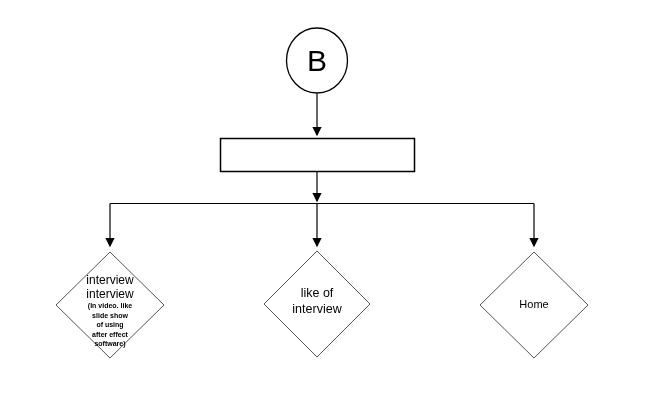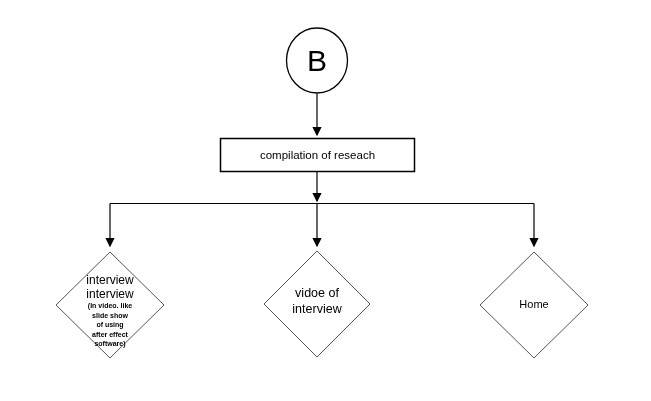--- a/index.html
+++ b/index.html
@@ -82,35 +82,34 @@
     <line x1="534" y1="203.5" x2="534" y2="246" stroke="#000000" stroke-width="1.2" marker-end="url(#arw)"></line>
 
     <polygon points="110,252 164,305 110,358 56,305" fill="#ffffff" stroke="#555555" stroke-width="1"></polygon>
     <polygon points="317,251 370,304 317,357 264,304" fill="#ffffff" stroke="#555555" stroke-width="1"></polygon>
     <polygon points="534,252 588,305 534,358 480,305" fill="#ffffff" stroke="#555555" stroke-width="1"></polygon>
   </svg>
 
   <div class="node-label start-label" style="left:317px; top:61px;">B</div>
 
   <div class="node-label process-label" style="left:317.5px; top:155px;">
-    <div>compilation of reseach</div>
   </div>
 
   <div class="node-label" style="left:110px; top:311px;">
     <div class="decision-title">interview</div>
     <div class="decision-title">interview</div>
     <div class="decision-note">(In video. like</div>
     <div class="decision-note">slide show</div>
     <div class="decision-note">of using</div>
     <div class="decision-note">after effect</div>
     <div class="decision-note">software)</div>
   </div>
 
   <div class="node-label" style="left:317px; top:301px;">
-    <div class="decision-title-mid">vidoe of</div>
+    <div class="decision-title-mid">like of</div>
     <div class="decision-title-mid">interview</div>
   </div>
 
   <div class="node-label" style="left:534px; top:304px;">
     <div class="decision-title-home">Home</div>
   </div>
 
 </div>
 
 </body></html>

